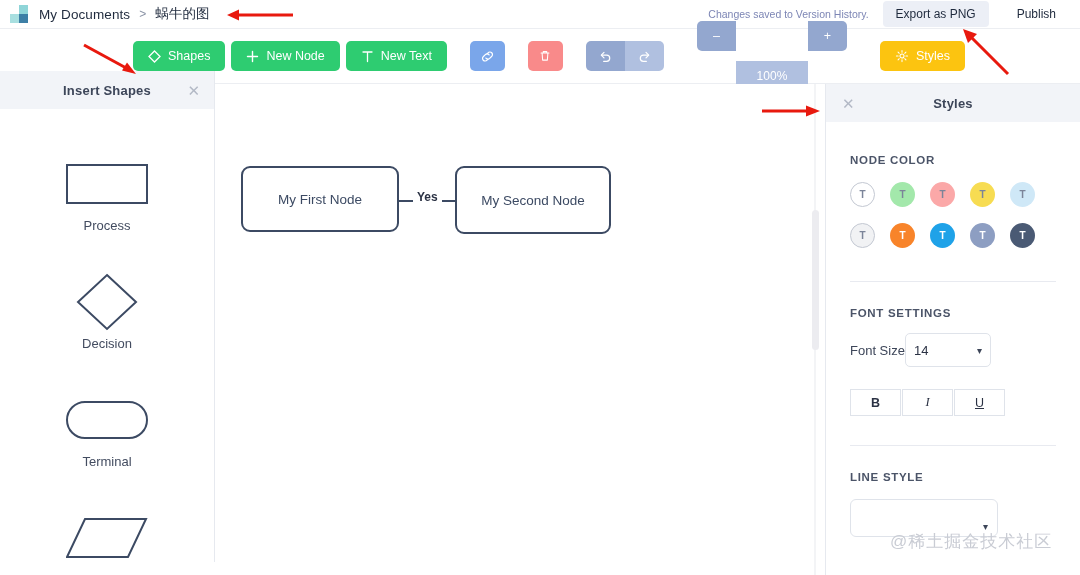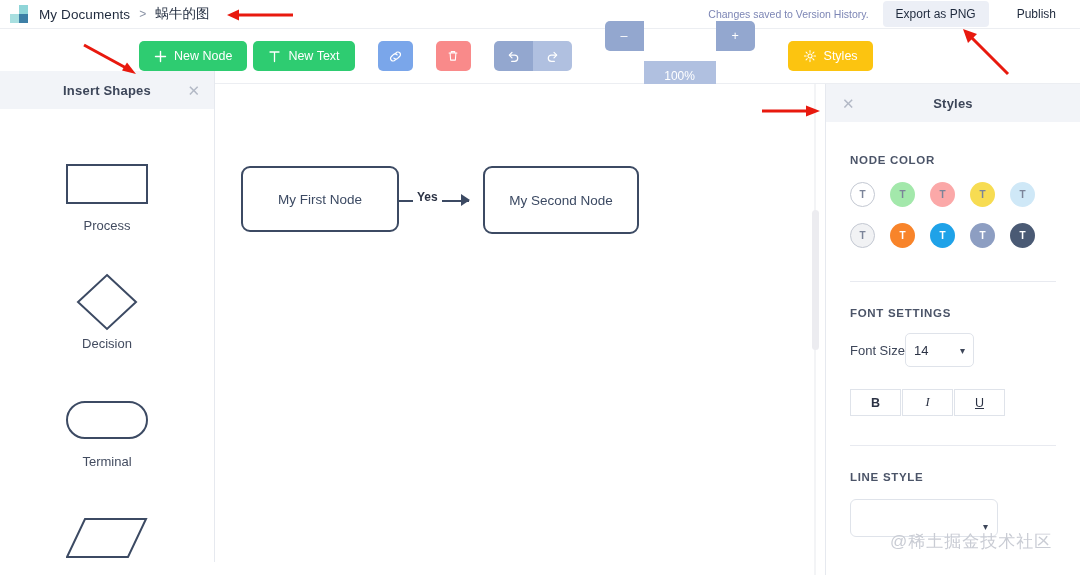--- a/index.html
+++ b/index.html
@@ -101,21 +101,21 @@
   .canvas {
     position: absolute; left: 215px; top: 84px; width: 610px; height: 491px;
     background: #ffffff; overflow: hidden;
   }
   .node {
     position: absolute; border: 2px solid #3c4a63; border-radius: 9px;
     background: #fff; display: flex; align-items: center; justify-content: center;
     font-size: 13.5px; color: #3c4a63;
   }
   #node1 { left: 26px; top: 82px; width: 158px; height: 66px; }
-  #node2 { left: 268px; top: 82px; width: 156px; height: 68px; }
+  #node2 { left: 240px; top: 82px; width: 156px; height: 68px; }
   .edge-line {
     position: absolute; left: 184px; top: 116px; width: 70px; height: 2px;
     background: #3c4a63;
   }
   .edge-lbl {
     position: absolute; left: 198px; top: 106px; font-size: 12px;
     color: #2b3244; background: #fff; padding: 0 4px; font-weight: bold;
   }
   .edge-arrow {
     position: absolute; left: 246px; top: 110px;
@@ -154,21 +154,21 @@
     display: flex; align-items: center; justify-content: center;
     font-size: 10px; color: #7b8499; font-weight: bold;
   }
   .sw.outline { border: 1px solid #c3c8d2; background: #fff; }
   .sw.outline2 { border: 1px solid #c3c8d2; }
   .hr { height: 1px; background: #e8eaf0; margin: 0 24px; }
 
   .fontrow { display: flex; align-items: center; margin-top: 14px; }
   .fontrow .flabel { font-size: 13px; color: #3d4659; }
   .fsel {
-    width: 69px; height: 34px; border: 1px solid #dfe3ea; border-radius: 5px;
+    width: 86px; height: 34px; border: 1px solid #dfe3ea; border-radius: 5px;
     background: #fff; font-size: 13px; color: #2b3244; padding: 0 8px;
     display: flex; align-items: center; justify-content: space-between; text-align: right;
   }
   .chev { font-size: 10px; color: #3d4659; }
   .bius { display: flex; margin-top: 22px; }
   .bi {
     width: 51px; height: 27px; border: 1px solid #dfe3ea; background: #fff;
     display: flex; align-items: center; justify-content: center;
     font-size: 12.5px; color: #2b3244; margin-right: 1px;
   }
@@ -208,20 +208,28 @@
     <div class="topright">
       <span class="saved">Changes saved to Version History.</span>
       <button class="btn-export">Export as PNG</button>
       <button class="btn-publish">Publish</button>
     </div>
   </div>
 
   <div class="toolbar">
     <div class="sp6" style="width:133px"></div>
 
+    <button class="tb-btn green">
+      <span class="ico">
+        <svg width="13" height="13" viewBox="0 0 13 13">
+            <path d="M6.5 1 12 6.5 6.5 12 1 6.5z" fill="none" stroke="#fff" stroke-width="1.3"></path>
+          </svg>
+      </span>
+      <span>Shapes</span>
+    </button>
     <div class="sp6"></div>
 
     <button class="tb-btn green">
       <span class="ico">
         <svg width="13" height="13" viewBox="0 0 13 13">
             <path d="M6.5 1.5v10M1.5 6.5h10" stroke="#fff" stroke-width="1.4" stroke-linecap="round"></path>
           </svg>
       </span>
       <span>New Node</span>
     </button>

